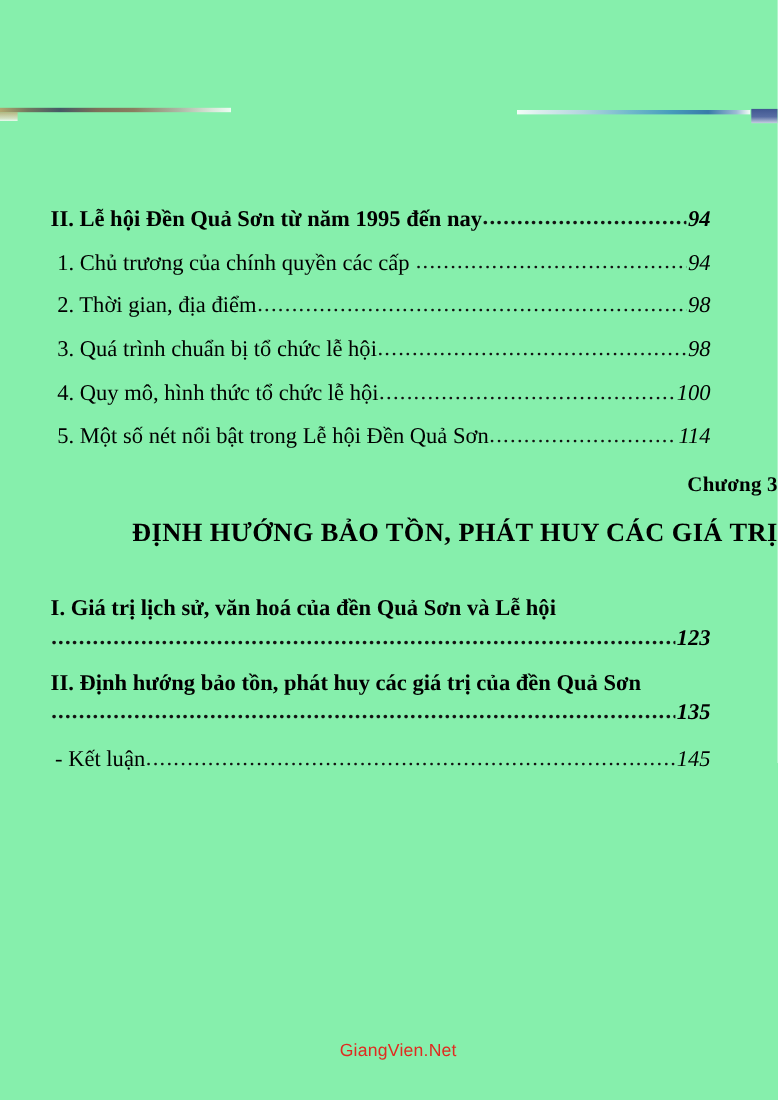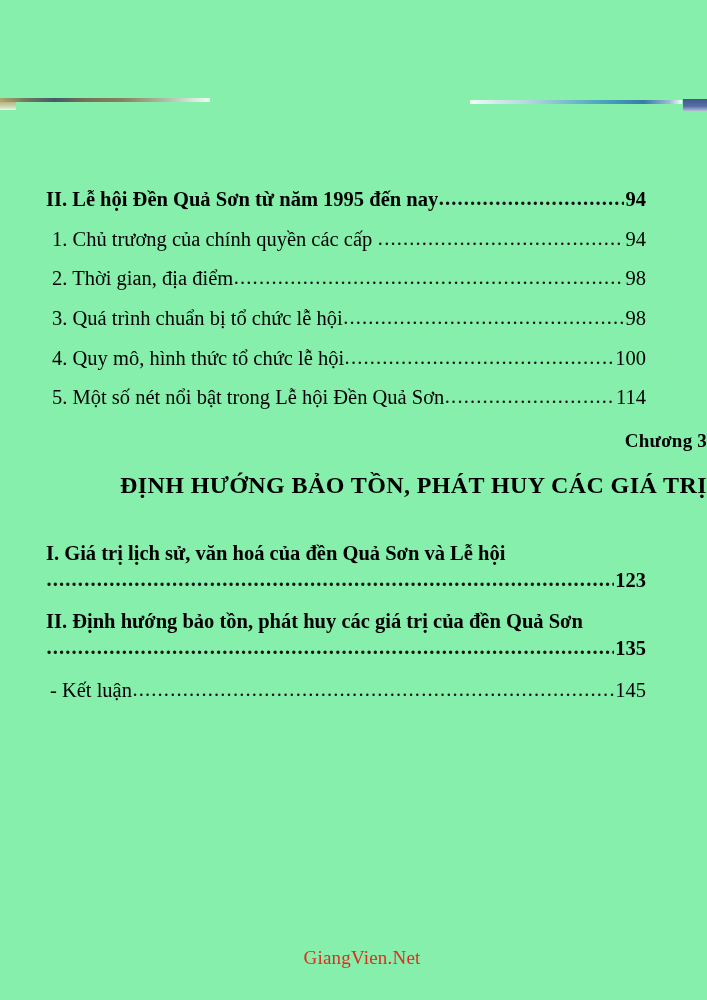--- a/index.html
+++ b/index.html
@@ -96,20 +96,21 @@
     margin: 0 0.5px;
     position: relative;
     top: -1px;
     letter-spacing: 1.15px;
     color: #111;
   }
   .entry .page-num {
     flex: 0 0 auto;
     text-align: left;
     padding-left: 1px;
+    font-style: italic;
   }
 
   .entry.bold { font-weight: bold; }
   .entry.sub  { padding-left: 6px; }
 
   
   .entry .line-first {
     display: block;
     white-space: nowrap;
   }
@@ -143,22 +144,22 @@
   }
 
   
   .watermark {
     position: absolute;
     left: 17px;
     right: 0;
     top: 947px;
     text-align: center;
     color: #e02b20;
-    font-family: Liberation Serif, serif;
-    font-size: 19px;
+    font-family: Liberation Sans, sans-serif;
+    font-size: 16px;
     letter-spacing: 0.2px;
   }
 </style>
 </head>
 <body>
 
 <div class="page">
 
   <div class="artifact-left"></div>
   <div class="artifact-left-tail"></div>

